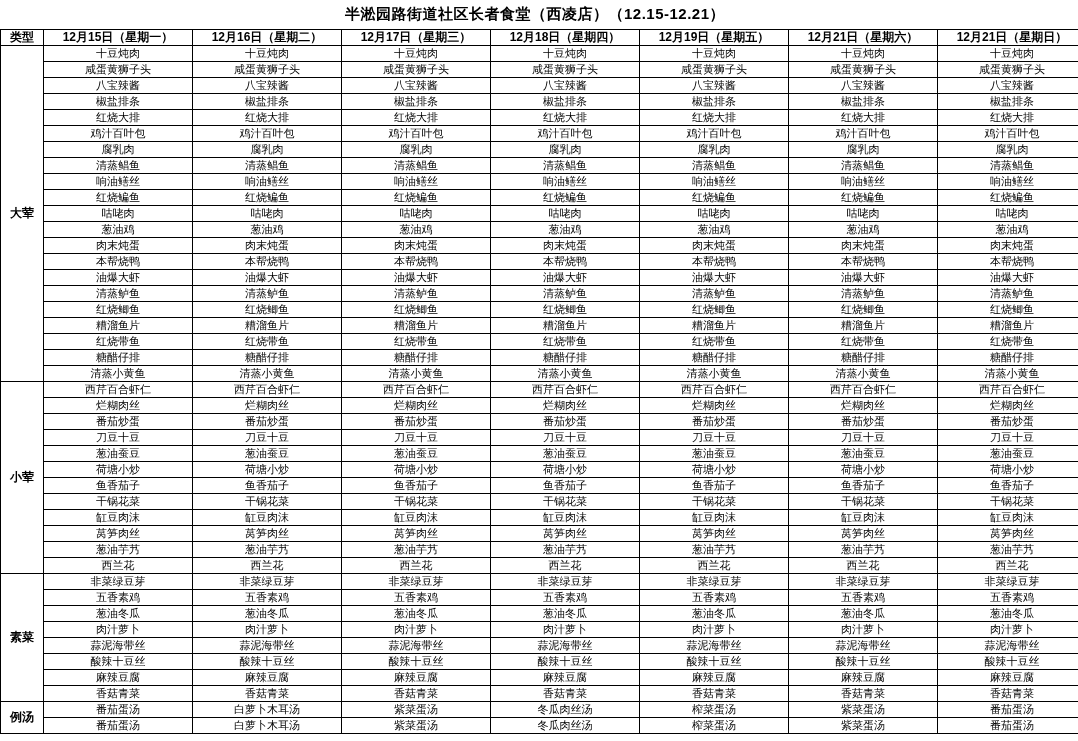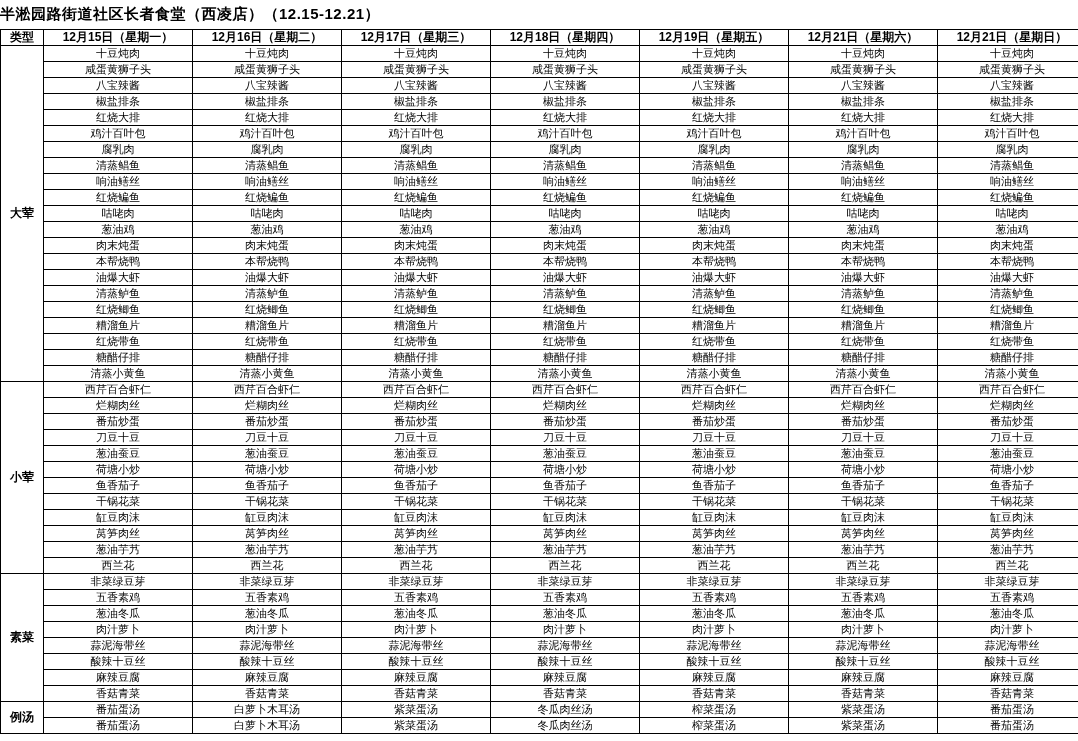--- a/index.html
+++ b/index.html
@@ -14,20 +14,21 @@
     color: #000000;
     overflow: hidden;
   }
   .page {
     width: 1078px;
     height: 741px;
     position: relative;
     box-sizing: border-box;
   }
   .title {
+    text-align: center;
     font-size: 15px;
     font-weight: bold;
     letter-spacing: 0.5px;
     padding: 5px 8px 6px 0;
     line-height: 18px;
   }
   table.menu {
     border-collapse: collapse;
     table-layout: fixed;
     width: 1078px;

